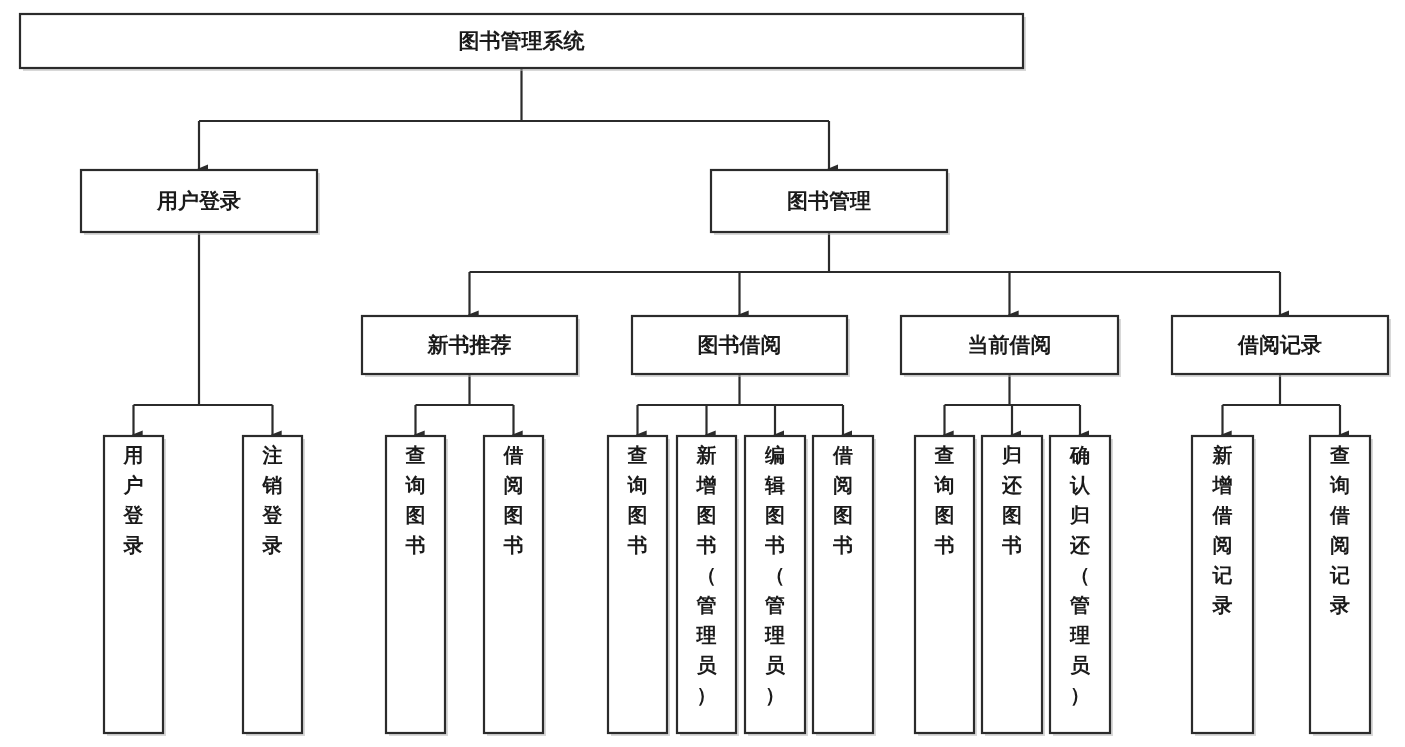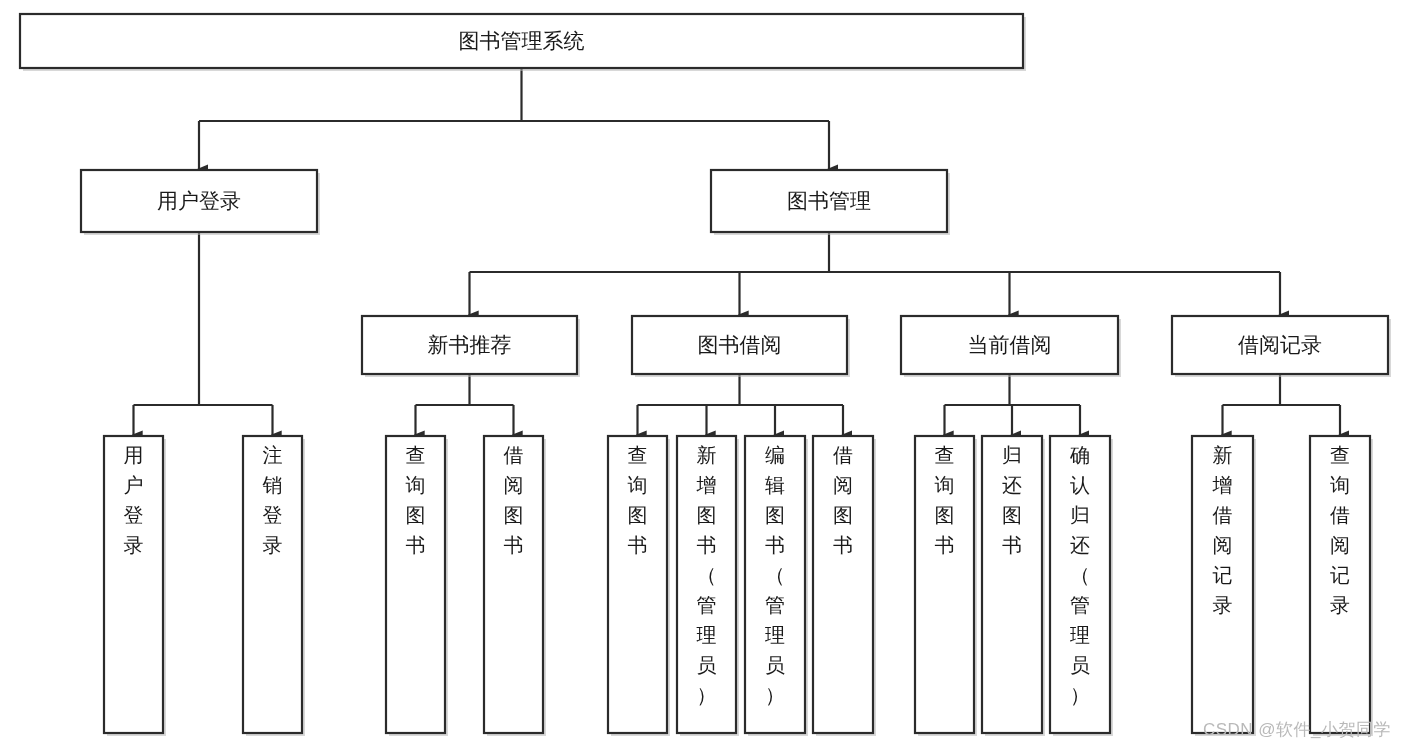--- a/index.html
+++ b/index.html
@@ -12,20 +12,21 @@
     width: 1405px;
     height: 747px;
     font-family: "Liberation Sans", "DejaVu Sans", sans-serif;
     overflow: hidden;
     position: relative;
   }
   #diagram-root {
     position: relative;
     width: 1405px;
     height: 747px;
+    font-weight: bold;
   }
   svg.diagram-canvas {
     position: absolute;
     top: 0;
     left: 0;
     width: 1405px;
     height: 747px;
     display: block;
   }
   .node-box {
@@ -225,15 +226,14 @@
           <text class="node-label-vertical" x="1222.5" y="462"><tspan x="1222.5" dy="0">新</tspan><tspan x="1222.5" dy="30">增</tspan><tspan x="1222.5" dy="30">借</tspan><tspan x="1222.5" dy="30">阅</tspan><tspan x="1222.5" dy="30">记</tspan><tspan x="1222.5" dy="30">录</tspan></text>
         </g>
         <g>
           <rect class="node-box-shadow" x="1313" y="439" width="60" height="297"></rect>
           <rect class="node-box" x="1310" y="436" width="60" height="297"></rect>
           <text class="node-label-vertical" x="1340" y="462"><tspan x="1340" dy="0">查</tspan><tspan x="1340" dy="30">询</tspan><tspan x="1340" dy="30">借</tspan><tspan x="1340" dy="30">阅</tspan><tspan x="1340" dy="30">记</tspan><tspan x="1340" dy="30">录</tspan></text>
         </g>
       </g>
   </svg>
 
-  <div class="watermark">CSDN @软件_小贺同学</div>
 
 </div>
 
 </body></html>

